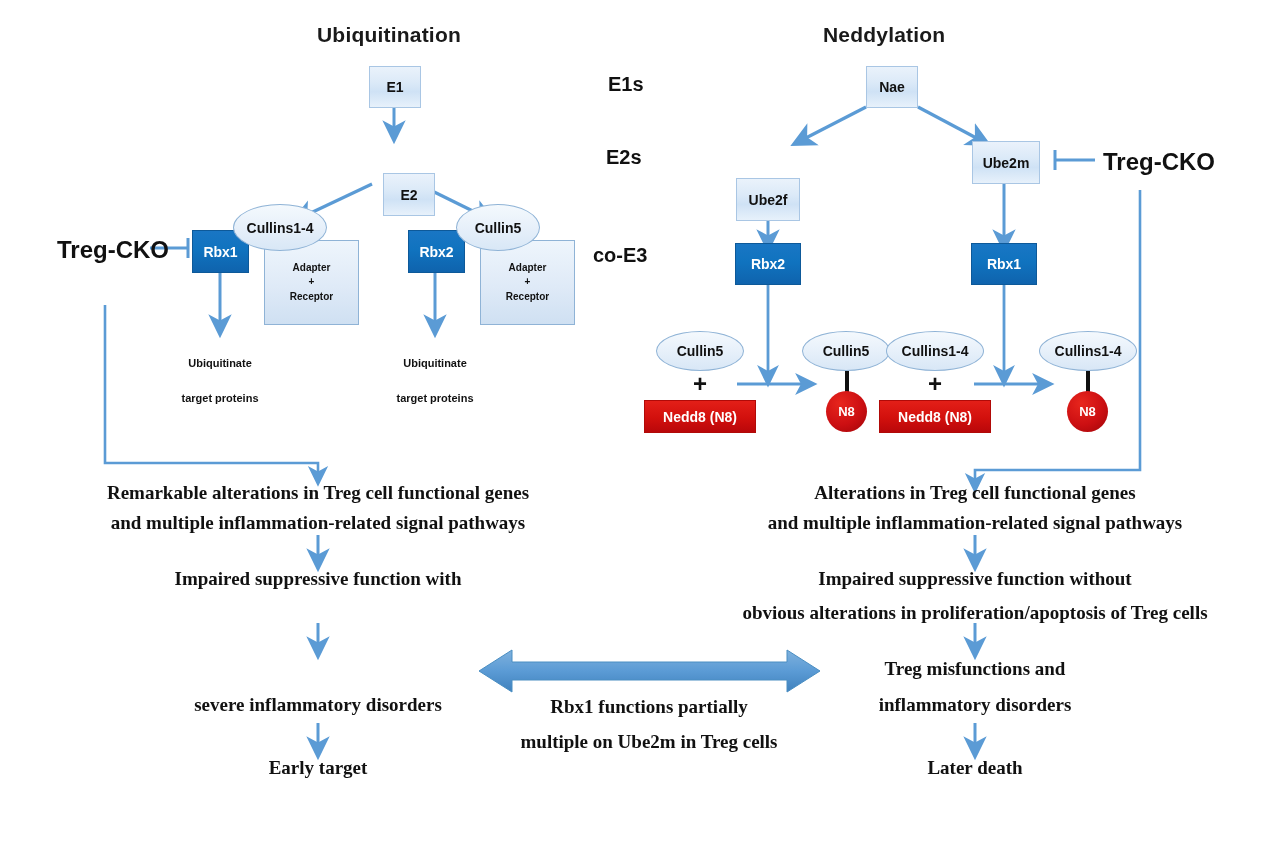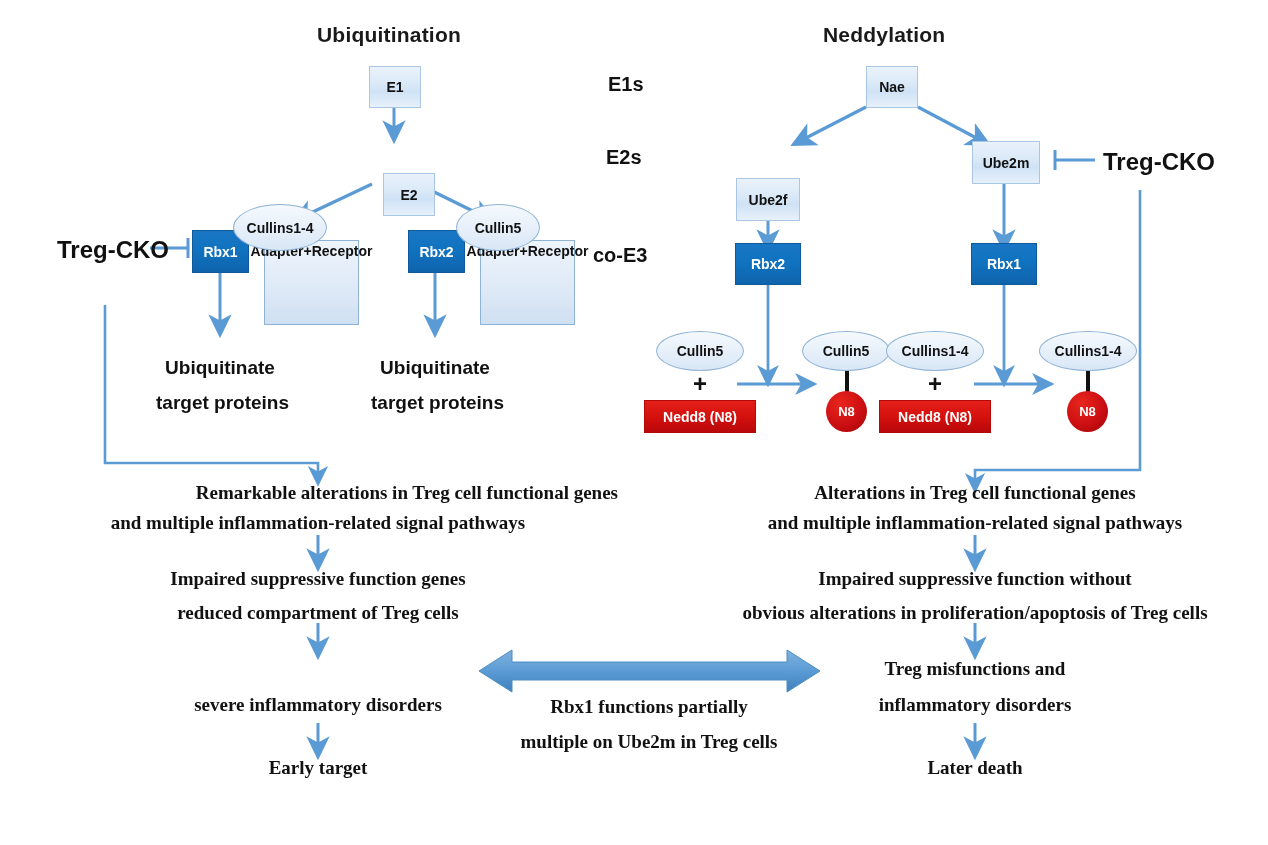--- a/index.html
+++ b/index.html
@@ -7,34 +7,34 @@
   #stage{position:relative;width:1268px;height:845px;background:#fff;padding-left:30px;}
 
   
   .ttl{position:absolute;font-family:"Liberation Sans",sans-serif;font-weight:bold;
        font-size:21px;color:#1a1a1a;white-space:nowrap;letter-spacing:.2px;}
   .colLbl{position:absolute;font-family:"Liberation Sans",sans-serif;font-weight:bold;
           font-size:20px;color:#111;white-space:nowrap;}
   .cko{position:absolute;font-family:"Liberation Sans",sans-serif;font-weight:bold;
        font-size:24px;color:#111;white-space:nowrap;}
   .sansTxt{position:absolute;font-family:"Liberation Sans",sans-serif;font-weight:bold;
-       font-size:19px;color:#111;white-space:nowrap;text-align:center;}
+       font-size:11px;color:#111;white-space:nowrap;text-align:center;}
   .serifTxt{position:absolute;font-family:"Liberation Serif",serif;font-weight:bold;
        font-size:19px;color:#111;white-space:nowrap;text-align:center;}
 
   
   .lightbox{position:absolute;box-sizing:border-box;
      background:linear-gradient(to bottom,#eaf2fb 0%,#dceaf8 38%,#cfe2f5 62%,#e7f1fb 100%);
      border:1px solid #a9c6e4;display:flex;align-items:center;justify-content:center;
      font-family:"Liberation Sans",sans-serif;font-weight:bold;font-size:14px;color:#111;}
   .adbox{position:absolute;box-sizing:border-box;
      background:linear-gradient(to bottom,#eef5fc 0%,#dfeaf7 55%,#cfe0f2 100%);
-     border:1px solid #8fb3d6;display:flex;align-items:flex-start;
+     border:1px solid #8fb3d6;display:flex;flex-direction:column;align-items:center;
      justify-content:center;font-family:"Liberation Sans",sans-serif;font-weight:bold;
-     font-size:14px;color:#111;line-height:1.45;}
+     font-size:10px;color:#111;line-height:1.45;}
   .bluebox{position:absolute;box-sizing:border-box;
      background:linear-gradient(to bottom,#1976c4 0%,#1073bf 45%,#0f63ad 100%);
      border:1px solid #0d5999;display:flex;align-items:center;justify-content:center;
      font-family:"Liberation Sans",sans-serif;font-weight:bold;font-size:14px;color:#ffffff;}
   .redbox{position:absolute;box-sizing:border-box;
      background:linear-gradient(to bottom,#e31f18 0%,#d2100d 55%,#b9070a 100%);
      border:1px solid #b10a08;display:flex;align-items:center;justify-content:center;
      font-family:"Liberation Sans",sans-serif;font-weight:bold;font-size:14px;color:#ffffff;}
   .ellipse{position:absolute;box-sizing:border-box;border-radius:50%;
      background:linear-gradient(to bottom,#f4f9fd 0%,#e7f0fa 50%,#d8e7f6 100%);
@@ -140,25 +140,24 @@
   </div>
   <div class="ellipse" style="left:456px;top:204px;width:84px;height:47px;">Cullin5</div>
 
   <div class="cko" style="left:57px;top:236px;">Treg-CKO</div>
 
   <div class="sansTxt" style="left:160px;top:357px;width:120px;">Ubiquitinate</div>
   <div class="sansTxt" style="left:156px;top:392px;width:128px;">target proteins</div>
   <div class="sansTxt" style="left:375px;top:357px;width:120px;">Ubiquitinate</div>
   <div class="sansTxt" style="left:371px;top:392px;width:128px;">target proteins</div>
 
-  <div class="serifTxt" style="left:18px;top:482px;width:600px;text-align:right;">Remarkable alterations in Treg cell functional genes</div>
+  <div class="serifTxt" style="left:18px;top:482px;width:600px;">Remarkable alterations in Treg cell functional genes</div>
   <div class="serifTxt" style="left:18px;top:512px;width:600px;">and multiple inflammation-related signal pathways</div>
 
-  <div class="serifTxt" style="left:18px;top:568px;width:600px;">Impaired suppressive function genes</div>
-  <div class="serifTxt" style="left:18px;top:602px;width:600px;">reduced compartment of Treg cells</div>
+  <div class="serifTxt" style="left:18px;top:568px;width:600px;">Impaired suppressive function with</div>
 
   <div class="serifTxt" style="left:18px;top:694px;width:600px;">severe inflammatory disorders</div>
 
   <div class="serifTxt" style="left:18px;top:757px;width:600px;">Early target</div>
 
   <div class="lightbox" style="left:866px;top:66px;width:52px;height:42px;">Nae</div>
 
   <div class="lightbox" style="left:736px;top:141px;width:64px;height:43px;margin-top:37px;">Ube2f</div>
   <div class="lightbox" style="left:972px;top:141px;width:68px;height:43px;">Ube2m</div>
 

